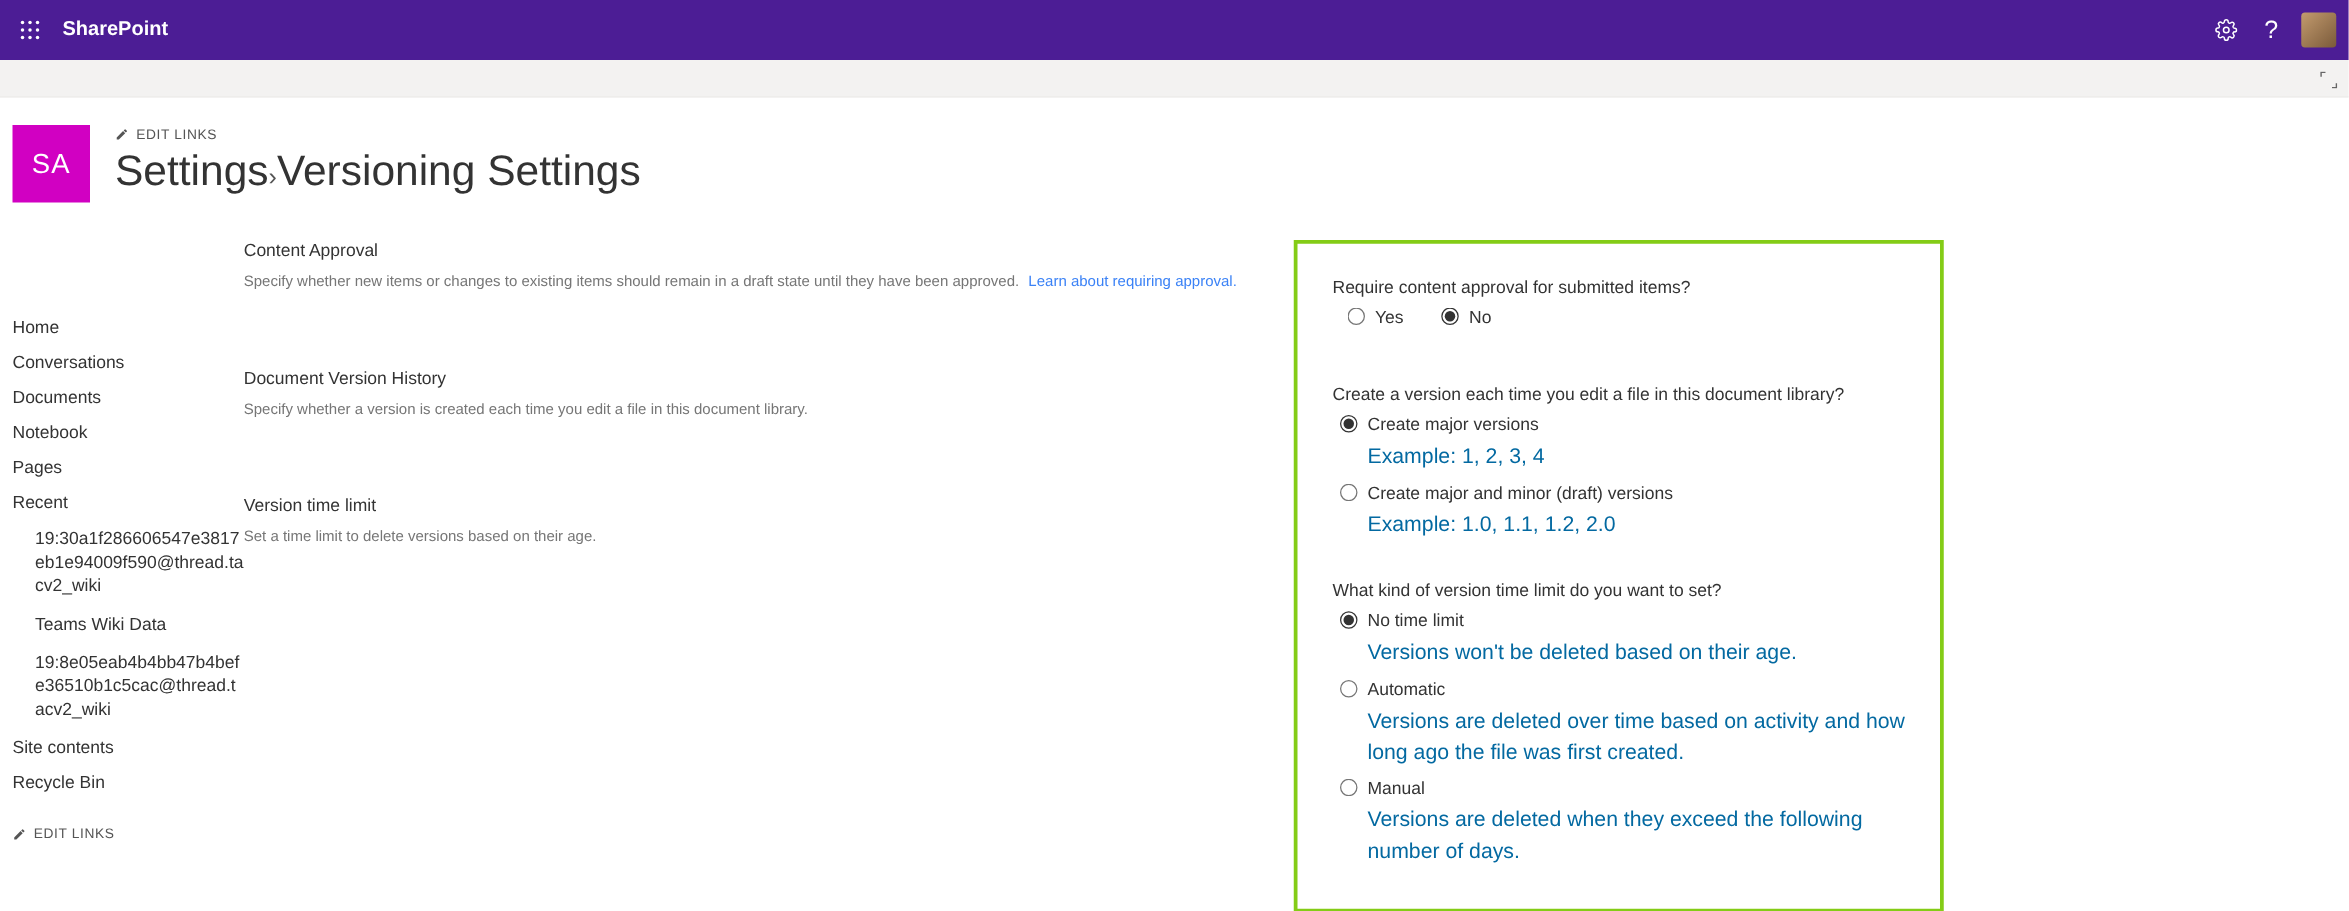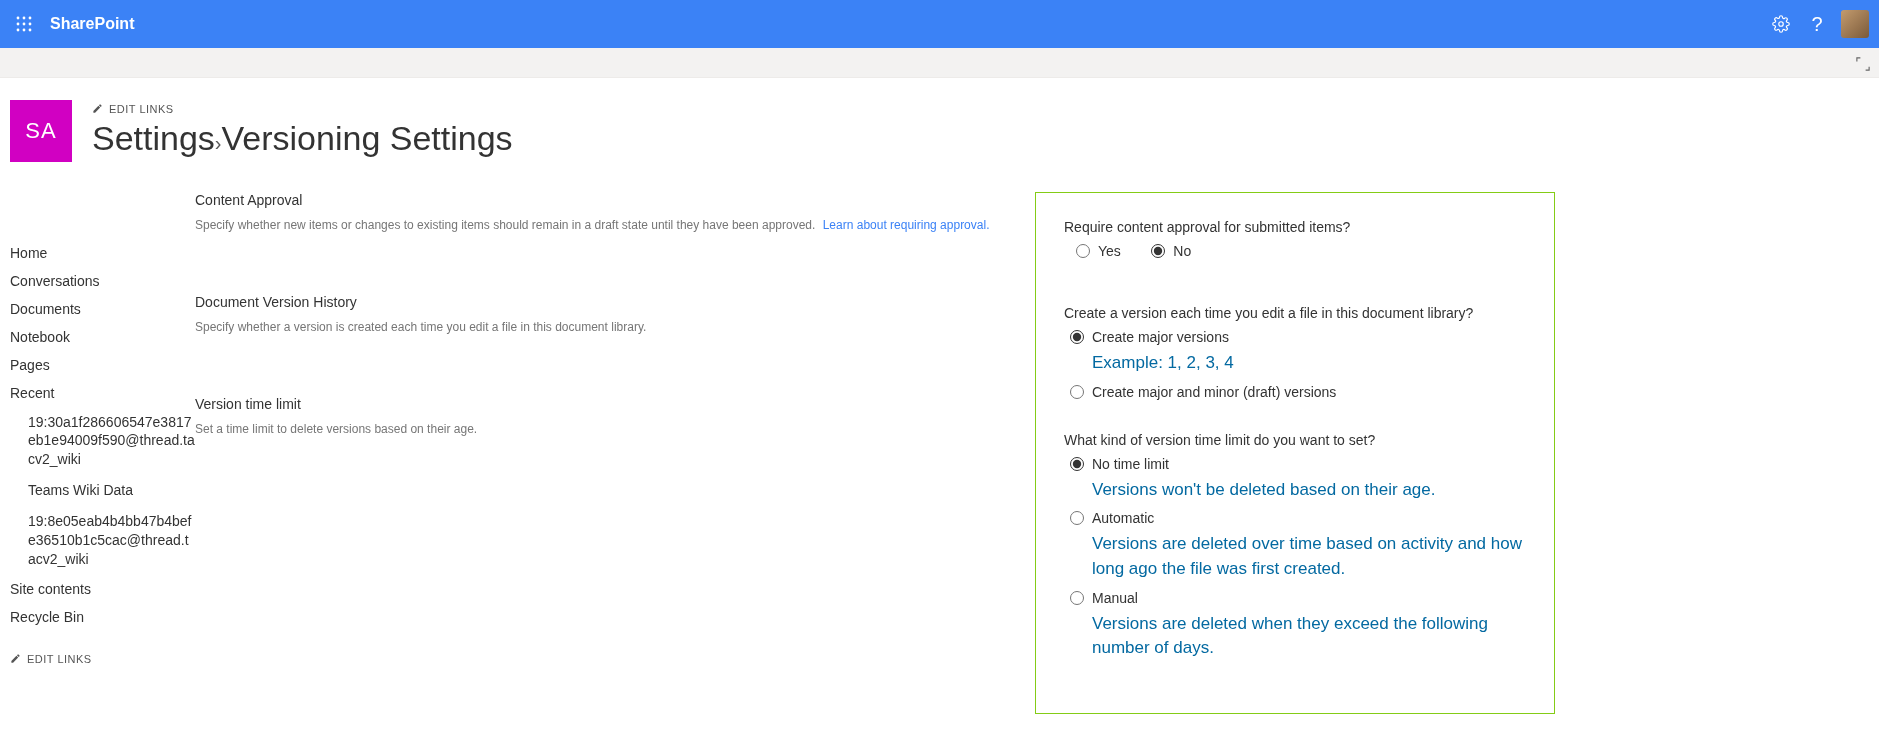--- a/index.html
+++ b/index.html
@@ -1,20 +1,20 @@
 <!DOCTYPE html>
 <html><head>
 <meta charset="utf-8">
 <style>
   * { box-sizing: border-box; margin: 0; padding: 0; }
   html, body { width: 1879px; font-family: "Segoe UI", "Segoe UI Web", Arial, sans-serif; background: #ffffff; color: #333; }
   a { color: #0072c6; text-decoration: none; }
 
   
-  .suitebar { height: 48px; background: #3b82f6; color: #fff; display: flex; align-items: center; padding: 0 8px; }
+  .suitebar { height: 48px; background: #4c1d95; color: #fff; display: flex; align-items: center; padding: 0 8px; }
   .waffle { width: 32px; height: 32px; display: flex; align-items: center; justify-content: center; cursor: pointer; margin-right: 4px; }
   .brand { font-size: 16px; font-weight: 600; margin-left: 6px; cursor: pointer; }
   .suitebar-spacer { flex: 1; }
   .sb-icon { width: 36px; height: 48px; display: flex; align-items: center; justify-content: center; cursor: pointer; color: #fff; }
   .sb-icon.help { font-size: 20px; font-weight: 300; }
   .avatar { width: 28px; height: 28px; border-radius: 3px; background: linear-gradient(135deg,#c39b6e 0%,#7a5a3a 100%); margin-left: 6px; margin-right: 2px; cursor: pointer; }
 
   
   .ribbon { height: 30px; background: #f3f2f1; border-bottom: 1px solid #edebe9; position: relative; }
   .focus-icon { position: absolute; right: 6px; top: 6px; width: 20px; height: 20px; cursor: pointer; color: #666; display:flex; align-items:center; justify-content:center; }
@@ -36,21 +36,21 @@
   .leftnav .nav-edit { margin-top: 22px; font-size: 11px; color: #555; letter-spacing: 0.5px; display: inline-flex; align-items: center; gap: 6px; cursor: pointer; }
 
   .content { flex: 1; display: flex; align-items: flex-start; }
   .descs { flex: 0 1 840px; padding-right: 30px; }
   .section { margin-bottom: 60px; }
   .sec-title { font-size: 14px; color: #333; margin-bottom: 8px; }
   .sec-desc { font-size: 12px; color: #767676; line-height: 1.5; }
   .sec-desc a.learn { color: #3b82f6; margin-left: 4px; }
 
   .options { flex: 0 0 520px; }
-  .options-box { border: 1px solid #84cc16; padding: 26px 28px 44px 28px; min-height: 400px; }
+  .options-box { border: 3px solid #84cc16; padding: 26px 28px 26px 28px; min-height: 400px; }
   .opt-q { font-size: 14px; color: #333; margin-bottom: 8px; }
   .opt-row { display: flex; align-items: center; gap: 8px; margin-bottom: 6px; margin-left: 6px; }
   .opt-row.inline { display: inline-flex; margin-right: 20px; }
   .opt-sub { font-size: 17px; color: #0369a1; margin-left: 28px; margin-top: 2px; margin-bottom: 8px; line-height: 1.45; }
   .opt-group + .opt-group { margin-top: 28px; }
   input[type=radio] { width: 14px; height: 14px; accent-color: #333; cursor: pointer; }
   label { font-size: 14px; color: #333; cursor: pointer; }
 </style>
 </head>
 <body>
@@ -171,20 +171,21 @@
           <div class="opt-q">Create a version each time you edit a file in this document library?</div>
           <div class="opt-row">
             <input type="radio" name="history" id="hist-major" checked="" style="">
             <label for="hist-major">Create major versions</label>
           </div>
           <div class="opt-sub">Example: 1, 2, 3, 4</div>
           <div class="opt-row">
             <input type="radio" name="history" id="hist-mm" style="">
             <label for="hist-mm">Create major and minor (draft) versions</label>
           </div>
+          <div class="opt-sub">Example: 1.0, 1.1, 1.2, 2.0</div>
         </div>
 
         <div class="opt-group" style="margin-top:32px;">
           <div class="opt-q">What kind of version time limit do you want to set?</div>
 
           <div class="opt-row">
             <input type="radio" name="timelimit" id="tl-none" checked="" style="">
             <label for="tl-none">No time limit</label>
           </div>
           <div class="opt-sub">Versions won't be deleted based on their age.</div>

